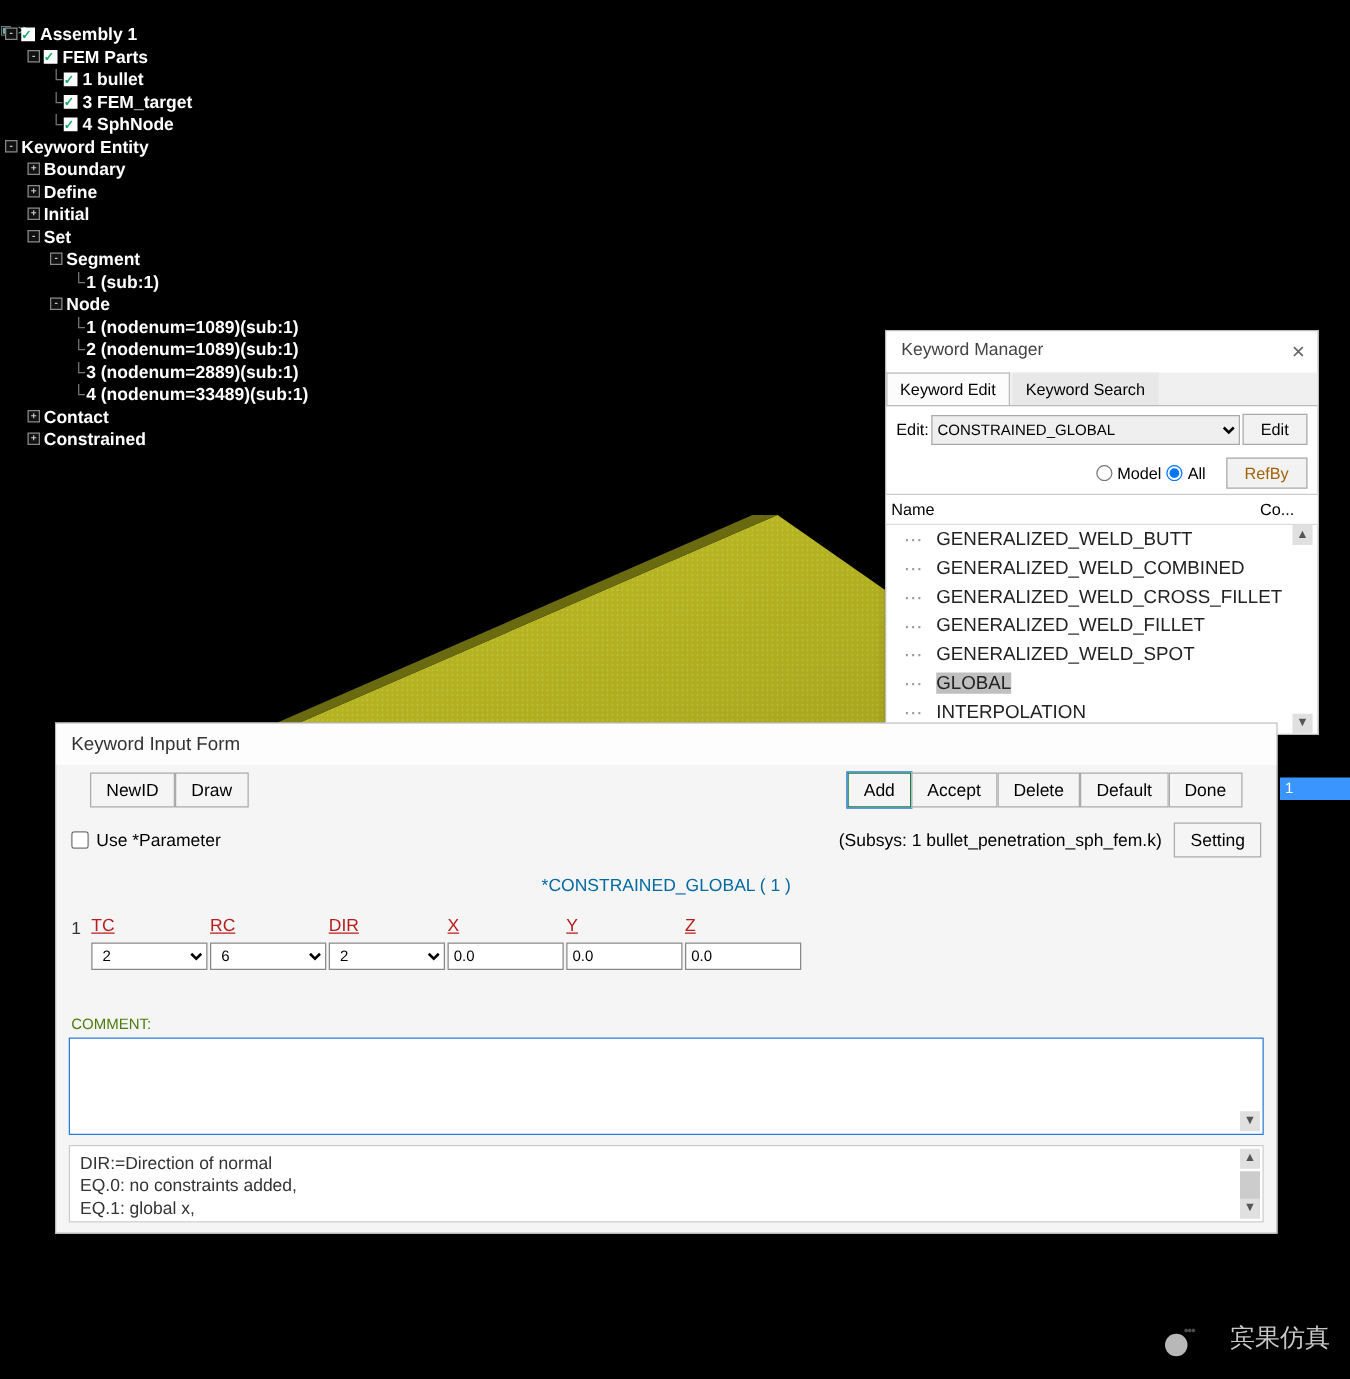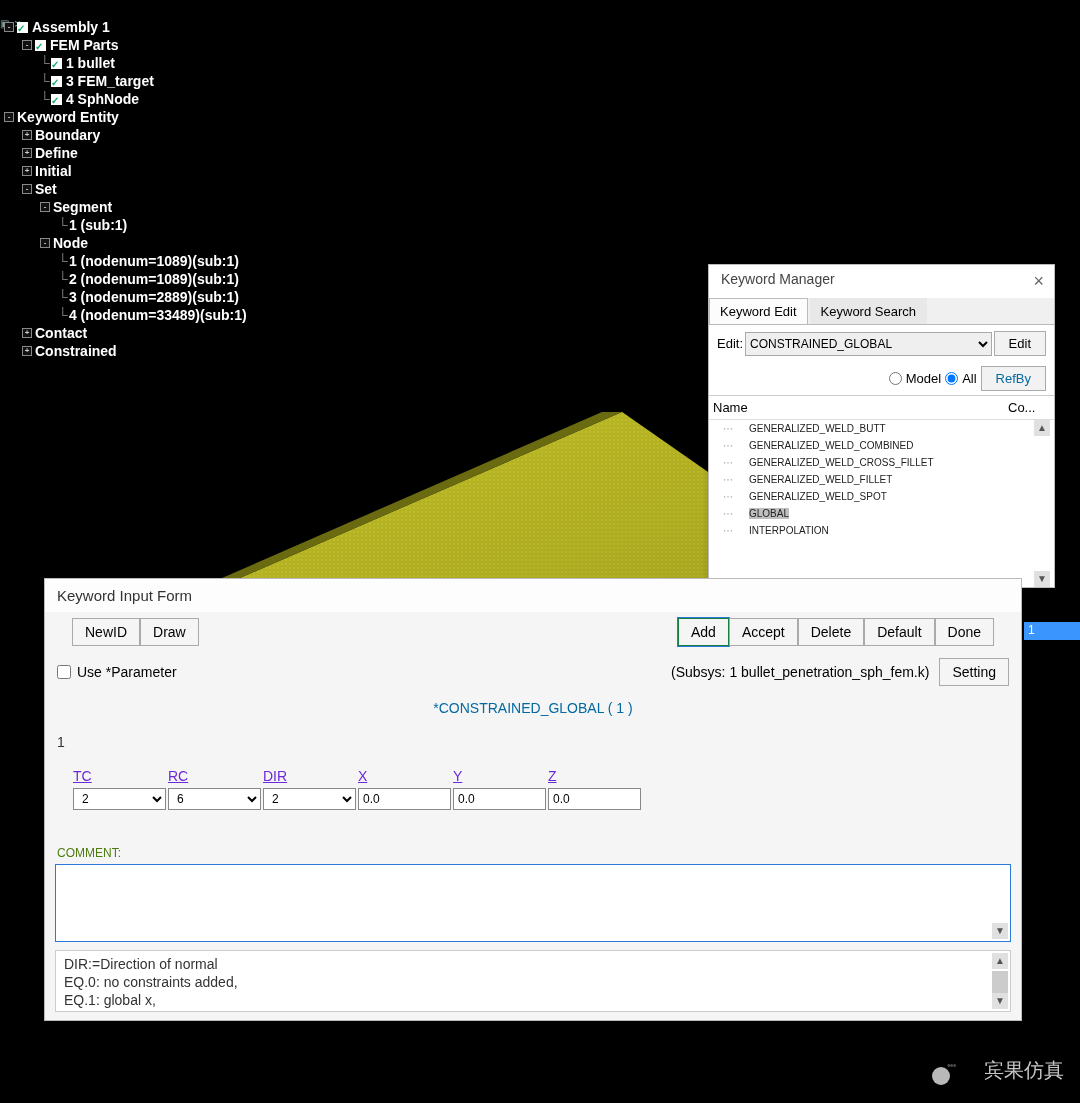--- a/index.html
+++ b/index.html
@@ -23,47 +23,47 @@
 .km-title { display: flex; justify-content: space-between; align-items: flex-start; padding: 6px 10px 6px 12px; color: #444; font-size: 14px; }
 .km-close { font-size: 18px; color: #666; cursor: pointer; }
 .km-tabs { display: flex; border-bottom: 1px solid #bbb; background: #f0f0f0; }
 .km-tab { padding: 5px 10px; font-size: 13px; border: 1px solid #bbb; border-bottom: none; margin-right: 2px; background: #fcfcfc; }
 .km-tab.inactive { background: #e8e8e8; border-color: transparent; }
 .km-edit-row { display: flex; align-items: center; padding: 6px 8px; gap: 2px; font-size: 13px; }
 .km-edit-row select { flex: 1; height: 24px; font-size: 12px; border: 1px solid #aaa; }
 .km-btn { padding: 4px 14px; font-size: 13px; background: #f2f2f2; border: 1px solid #aaa; cursor: pointer; }
 .km-radio-row { display: flex; justify-content: flex-end; align-items: center; gap: 4px; padding: 4px 8px; font-size: 13px; }
 .km-radio-row input { margin: 0; }
-.km-radio-row .km-btn { margin-left: 0; color: #0369a1; }
+.km-radio-row .km-btn { margin-left: 12px; color: #a16207; }
 .km-listhead { display: flex; padding: 4px 4px; font-size: 13px; border-top: 1px solid #ccc; background: #fff; }
 .km-listhead .col1 { flex: 1; }
 .km-listhead .col2 { width: 42px; }
 .km-list { height: 168px; overflow-y: auto; border-top: 1px solid #ddd; position: relative; }
-.km-list-item { padding: 3px 8px 3px 40px; font-size: 10px; color: #222; position: relative; }
+.km-list-item { padding: 3px 8px 3px 40px; font-size: 15px; color: #222; position: relative; }
 .km-list-item::before { content: "⋯"; position: absolute; left: 14px; color: #999; }
 .km-list-item.selected span { background: #bfbfbf; }
 .km-scroll-arrow { position: absolute; right: 4px; width: 16px; height: 16px; background: #e0e0e0; text-align: center; font-size: 10px; line-height: 16px; color: #555; }
 .km-scroll-up { top: 0; }
 .km-scroll-down { bottom: 0; }
 
 
 .kif { position: absolute; left: 44px; top: 578px; width: 978px; background: #f5f5f5; border: 1px solid #bbb; }
 .kif-title { padding: 8px 12px; font-size: 15px; color: #333; background: #fdfdfd; }
 .kif-btnrow { display: flex; padding: 6px 27px; gap: 0; align-items: center; }
 .kif-btn { padding: 5px 12px; font-size: 14px; background: #f5f5f5; border: 1px solid #aaa; cursor: pointer; }
 .kif-btn.primary { border: 1px solid #15803d; outline: 1px solid #2a7ad8; }
 .kif-spacer { flex: 1; }
 .kif-paramrow { display: flex; justify-content: space-between; align-items: center; padding: 6px 12px; font-size: 14px; }
 .kif-paramrow label { display: flex; align-items: center; gap: 6px; }
 .kif-paramrow input[type=checkbox] { width: 14px; height: 14px; }
 .kif-keyword { text-align: center; padding: 8px 0 12px; font-size: 14px; color: #0369a1; }
 .kif-grid { padding: 4px 12px 30px; }
 .kif-headers { display: flex; gap: 2px; font-size: 14px; }
 .kif-rownum { width: 14px; color: #333; padding-top: 2px; }
-.kif-colhead { width: 93px; color: #6d28d9; text-decoration: underline; margin-top: 36px; }
+.kif-colhead { width: 93px; color: #b91c1c; text-decoration: underline; }
 .kif-inputs { display: flex; gap: 2px; margin-top: 4px; }
 .kif-inputs select, .kif-inputs input { width: 93px; height: 22px; font-size: 12px; border: 1px solid #888; padding: 0 4px; background: #fff; }
 .kif-comment-label { padding: 6px 12px 4px; font-size: 12px; color: #4d7c0f; }
 .kif-comment-box { margin: 0 10px 8px; height: 78px; border: 1px solid #2a7ad8; background: #fff; position: relative; }
 .kif-help { margin: 0 10px 8px; height: 62px; border: 1px solid #ccc; background: #fff; padding: 4px 8px; font-size: 14px; color: #333; line-height: 18px; overflow: hidden; position: relative; }
 .kif-sa { width: 16px; height: 16px; background: #e0e0e0; font-size: 10px; text-align: center; line-height: 16px; color: #555; position: absolute; }
 .kif-comment-box .kif-sa.down { right: 2px; bottom: 2px; }
 .kif-help .kif-sa.up { right: 2px; top: 2px; }
 .kif-help .kif-sa.down { right: 2px; bottom: 2px; }
 .kif-help .kif-sa.thumb { right: 2px; top: 20px; height: 24px; background: #ccc; }

